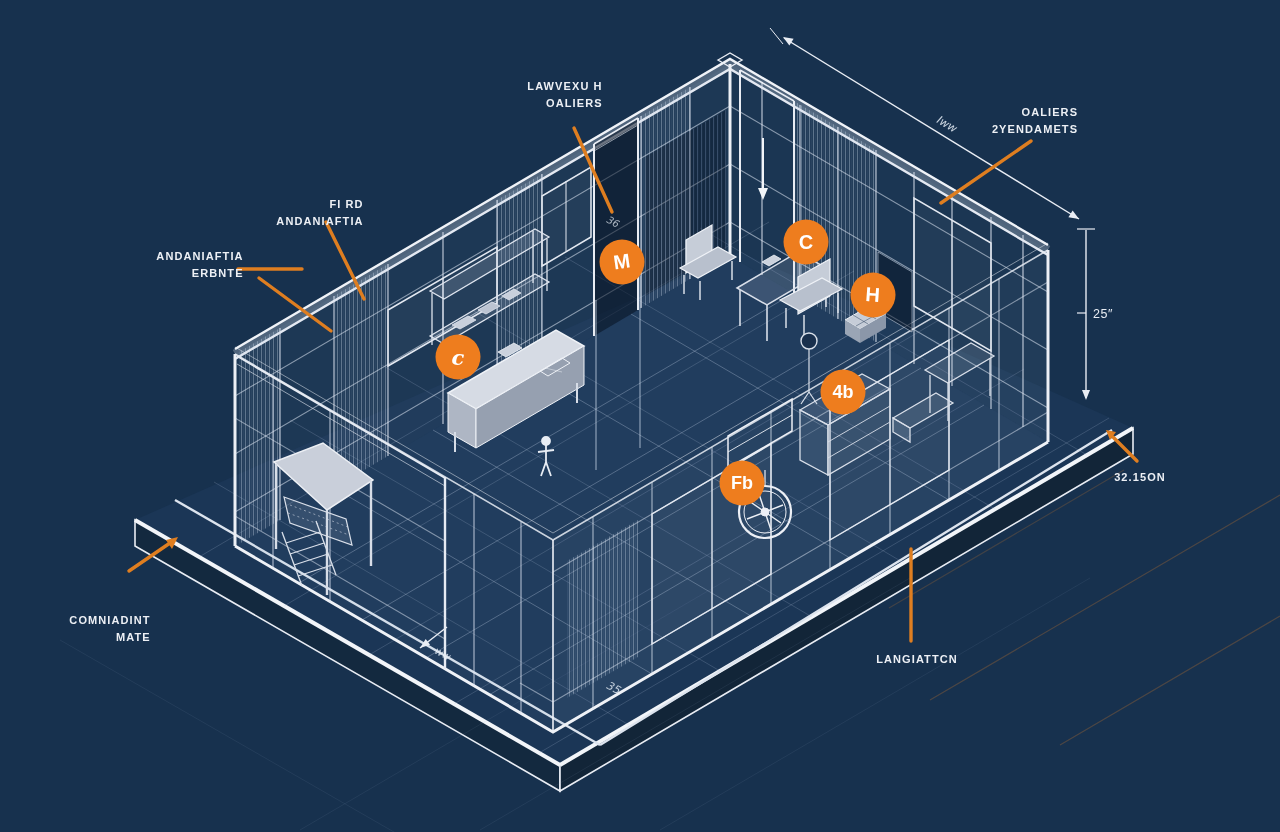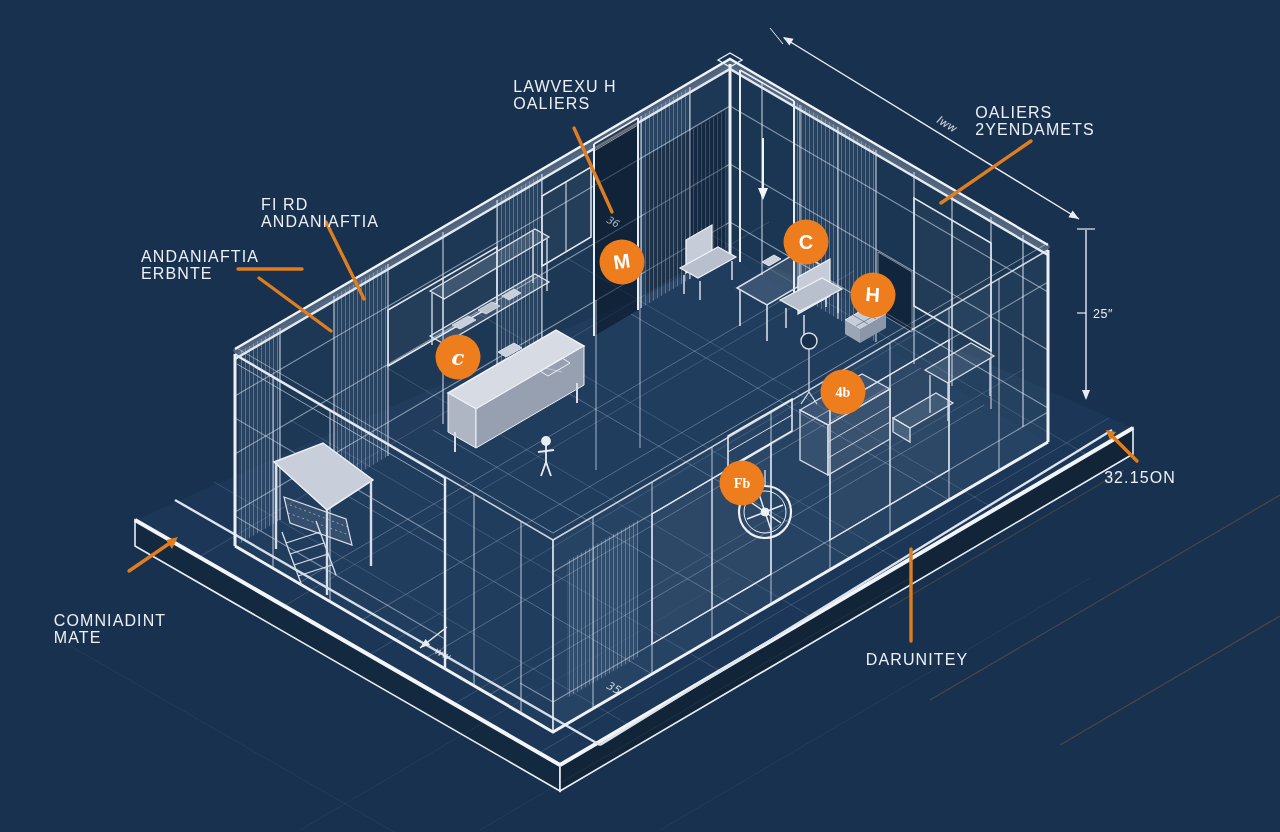--- a/index.html
+++ b/index.html
@@ -4,33 +4,33 @@
 <style>
   html,body { margin:0; padding:0; background:#0e2238; }
   .stage {
     position:relative; width:1280px; height:832px; overflow:hidden;
     background:#17314E;
     font-family:"Liberation Sans", sans-serif;
   }
   .scene-svg { position:absolute; left:0; top:0; }
   .lbl {
     position:absolute; transform:translateX(-50%);
-    color:#EDF0F5; font-weight:normal; font-size:16px; letter-spacing:1.1px;
-    line-height:17px; text-align:left; white-space:nowrap;
+    color:#EDF0F5; font-weight:bold; font-size:11px; letter-spacing:1.1px;
+    line-height:17px; text-align:right; white-space:nowrap;
   }
   .lbl span { display:block; }
   .marker {
     position:absolute; width:45px; height:45px; margin:0; border-radius:50%;
     background:#EE7D1E; transform:translate(-50%,-50%);
     display:flex; align-items:center; justify-content:center;
   }
   .marker .marker-label {
     color:#FFFFFF; font-weight:bold; font-size:20px; letter-spacing:0;
   }
-  .marker.two-char .marker-label { font-size:14px;font-family:Liberation Serif, serif; }
+  .marker.two-char .marker-label { font-size:18px; }
   .marker .rot-m  { display:inline-block; transform:rotate(-8deg); }
   .marker .rot-h  { display:inline-block; transform:rotate(4deg); }
   .marker.cursive .marker-label { font-family:"DejaVu Serif", serif; font-style:italic; font-size:21px; }
   .dim-label {
     position:absolute; color:#E9EDF3; font-weight:normal; font-size:12.5px; letter-spacing:.5px;
   }
 </style>
 </head>
 <body>
 
@@ -439,21 +439,21 @@
     <span>ANDANIAFTIA</span>
     <span>ERBNTE</span>
   </div>
 
   <div class="lbl" style="left:110px; top:612px">
     <span>COMNIADINT</span>
     <span>MATE</span>
   </div>
 
   <div class="lbl" style="left:917px; top:651px">
-    <span>DARUNITEY</span>
+    <span>LANGIATTCN</span>
   </div>
 
   <div class="lbl" style="left:1140px; top:469px">
     <span>32.15ON</span>
   </div>
 
   <div class="dim-label" style="left:1093px; top:307px">25″</div>
 
 </div>
 

